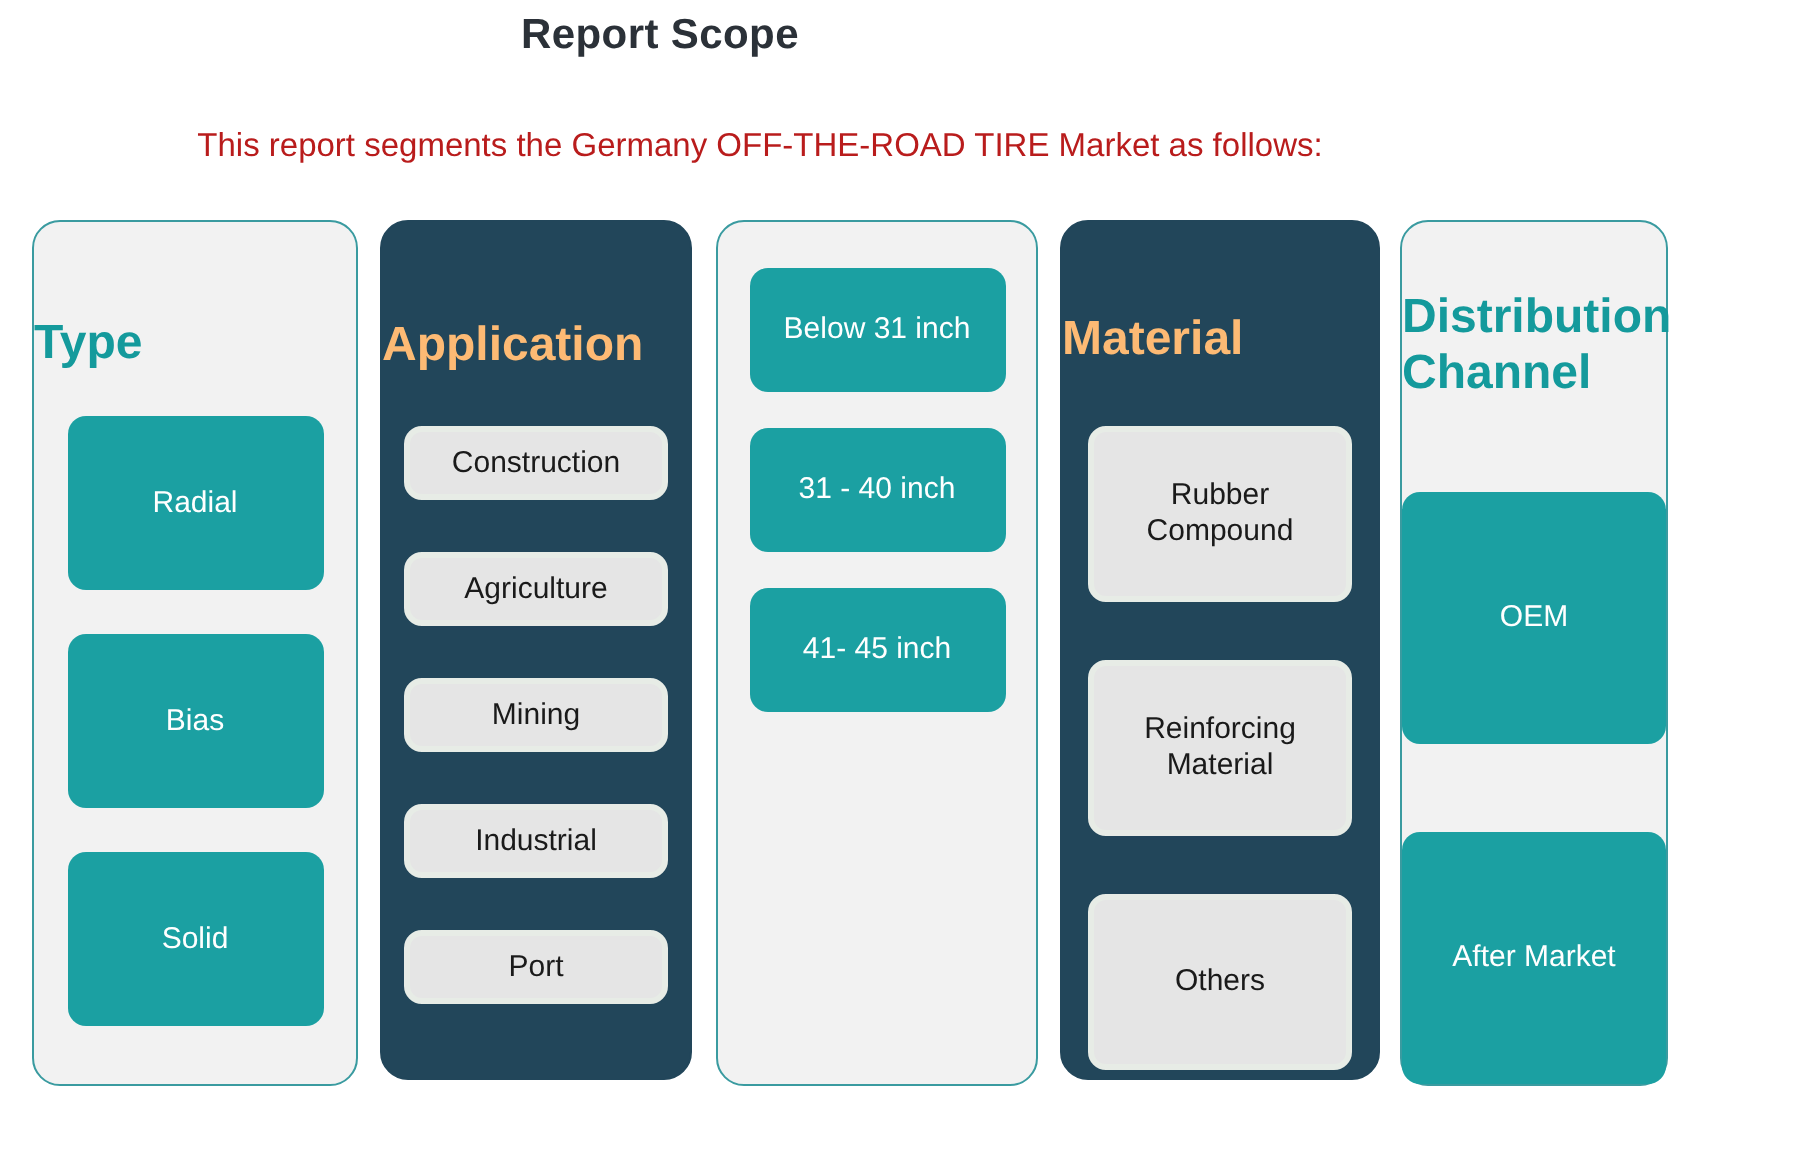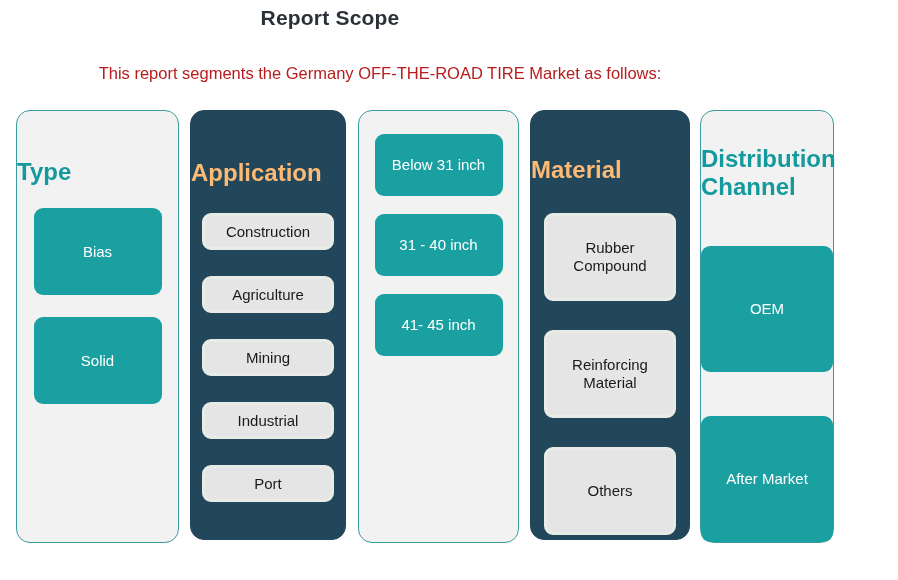--- a/index.html
+++ b/index.html
@@ -152,20 +152,21 @@
 </head>
 <body>
 
 <div class="page-title">Report Scope</div>
 <div class="page-subtitle">This report segments the Germany OFF-THE-ROAD TIRE Market as follows:</div>
 
 <div class="cards">
 
   <div class="card light" id="card-type">
     <div class="card-title">Type</div>
+    <div class="pill teal">Radial</div>
     <div class="pill teal">Bias</div>
     <div class="pill teal">Solid</div>
   </div>
 
   <div class="card dark" id="card-application">
     <div class="card-title">Application</div>
     <div class="pill grey">Construction</div>
     <div class="pill grey">Agriculture</div>
     <div class="pill grey">Mining</div>
     <div class="pill grey">Industrial</div>

